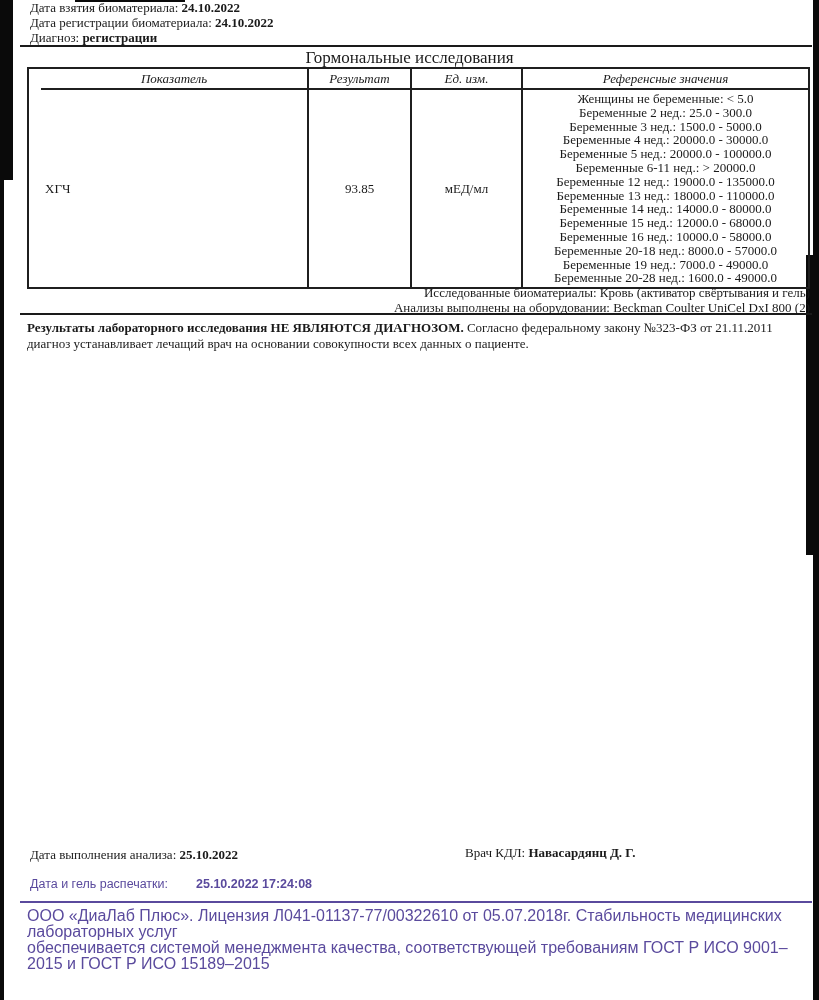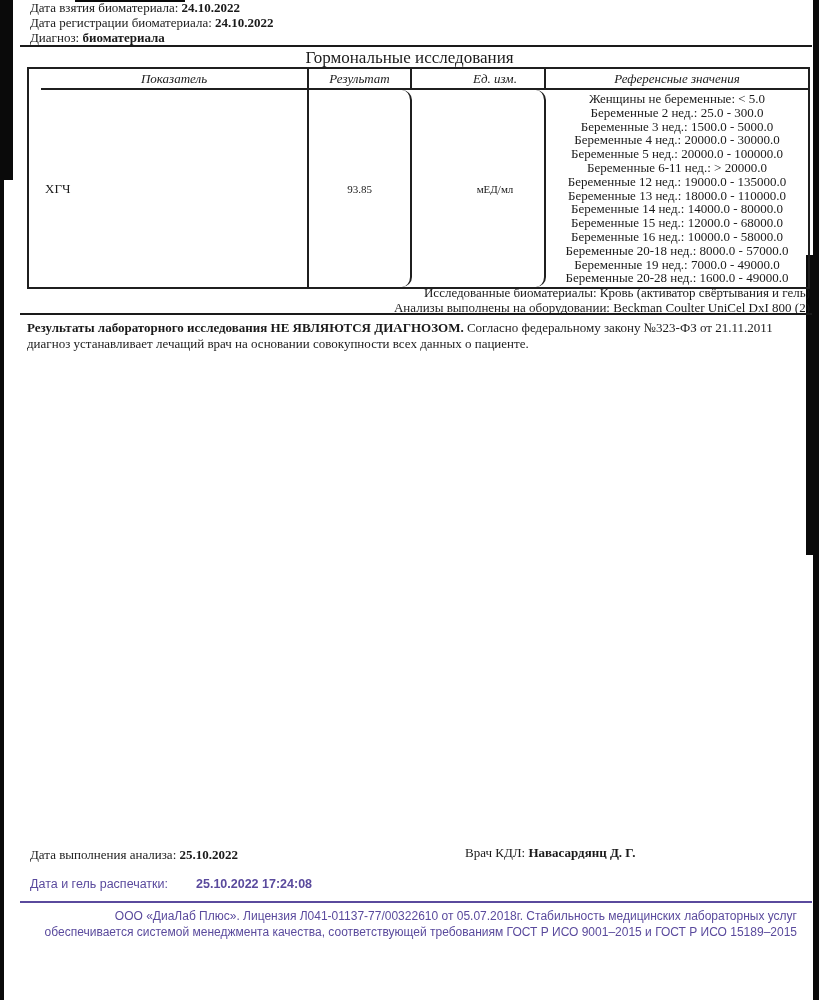--- a/index.html
+++ b/index.html
@@ -17,60 +17,60 @@
   
   .tbl-title{position:absolute;left:0;top:48px;width:819px;text-align:center;font-size:17px;}
   
   .tbl{position:absolute;left:27px;top:67px;width:783px;border:2px solid #1f1f1f;box-sizing:border-box;display:flex;flex-direction:column;padding-left:12px;}
   .trow{display:flex;flex-direction:row;}
   .trow.head{border-bottom:2px solid #1f1f1f;}
   .tcell{box-sizing:border-box;border-right:2px solid #1f1f1f;display:flex;align-items:center;justify-content:center;}
   .tcell:last-child{border-right:none;}
   .c1{width:268px;}
   .c2{width:103px;}
-  .c3{width:100px;margin-left:34px;}
+  .c3{width:111px;}
   .c4{flex:1;}
   .head .tcell{font-style:italic;font-size:13px;height:19px;}
   .body-row{min-height:195px;}
   .body-row .c1{justify-content:flex-start;padding-left:4px;font-size:13px;}
-  .body-row .c2,.body-row .c3{font-size:11px;border-radius:10px;}
+  .body-row .c2,.body-row .c3{font-size:13px;}
   .body-row .c4{flex-direction:column;justify-content:flex-start;padding:2px 0 2px 0;}
   .ref-line{font-size:13px;line-height:13.8px;text-align:center;}
   
   .notes{position:absolute;right:9px;top:286px;text-align:right;font-size:13px;line-height:14.6px;}
   .hr-mid{position:absolute;left:20px;top:313px;width:792px;height:0;border-top:2.5px solid #1a1a1a;}
   
   .disclaimer{position:absolute;left:27px;top:320px;width:782px;font-size:13px;line-height:15.5px;}
   .disclaimer b{font-weight:bold;}
   
   .sig-left{position:absolute;left:30px;top:847px;font-size:13px;}
   .sig-right{position:absolute;left:465px;top:845px;font-size:13px;}
   .bold{font-weight:bold;}
   
   .purple{color:#5a4a9d;font-family:"Liberation Sans", sans-serif;}
   .print-label{position:absolute;left:30px;top:877px;font-size:12.5px;}
   .print-value{position:absolute;left:196px;top:877px;font-size:12.5px;font-weight:bold;}
   .hr-purple{position:absolute;left:20px;top:901px;width:792px;height:0;border-top:2px solid #5a4a9d;}
-  .footer{position:absolute;left:27px;top:908px;width:770px;font-size:12px;line-height:16px;text-align:right;}
+  .footer{position:absolute;left:27px;top:908px;width:770px;font-size:16px;line-height:16px;}
 </style>
 </head>
 <body>
 
 <div>
 
   <div class="artifact" style="left:0;top:0;width:13px;height:180px;"></div>
   <div class="artifact" style="left:0;top:0;width:4px;height:1000px;"></div>
   <div class="artifact" style="right:0;top:0;width:6px;height:1000px;"></div>
   <div class="artifact" style="right:0;top:255px;width:13px;height:300px;"></div>
   <div class="artifact" style="left:75px;top:0;width:110px;height:2px;"></div>
 
   <div class="hdr">
     <div class="hdr-row"><span>Дата взятия биоматериала:</span> <span class="val">24.10.2022</span></div>
     <div class="hdr-row"><span>Дата регистрации биоматериала:</span> <span class="val">24.10.2022</span></div>
-    <div class="hdr-row underlined"><span class="inner"><span>Диагноз:</span> <span class="val">биоматериала</span></span></div>
+    <div class="hdr-row underlined"><span class="inner"><span>Диагноз:</span> <span class="val">регистрации</span></span></div>
   </div>
   <div class="hr-top"></div>
 
   <div class="tbl-title">Гормональные исследования</div>
 
   <div class="tbl">
     <div class="trow head">
       <div class="tcell c1">Показатель</div>
       <div class="tcell c2">Результат</div>
       <div class="tcell c3">Ед. изм.</div>

